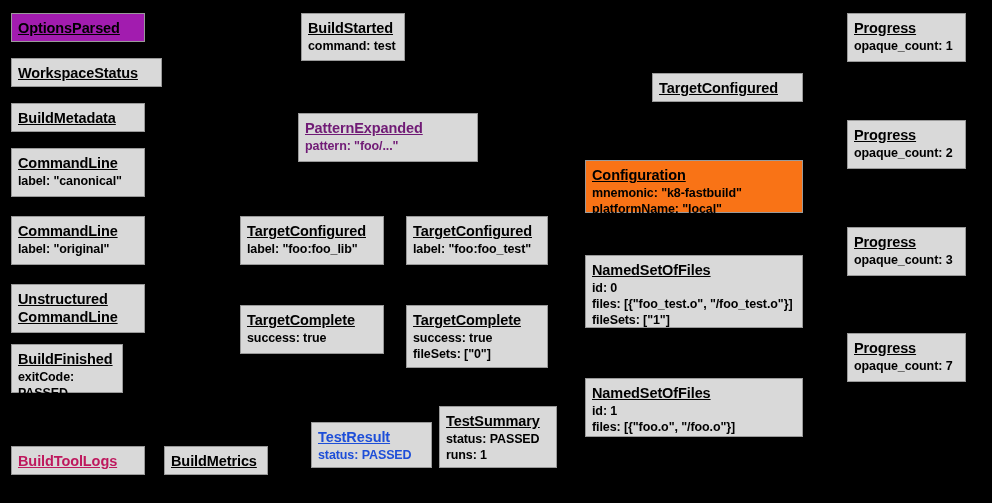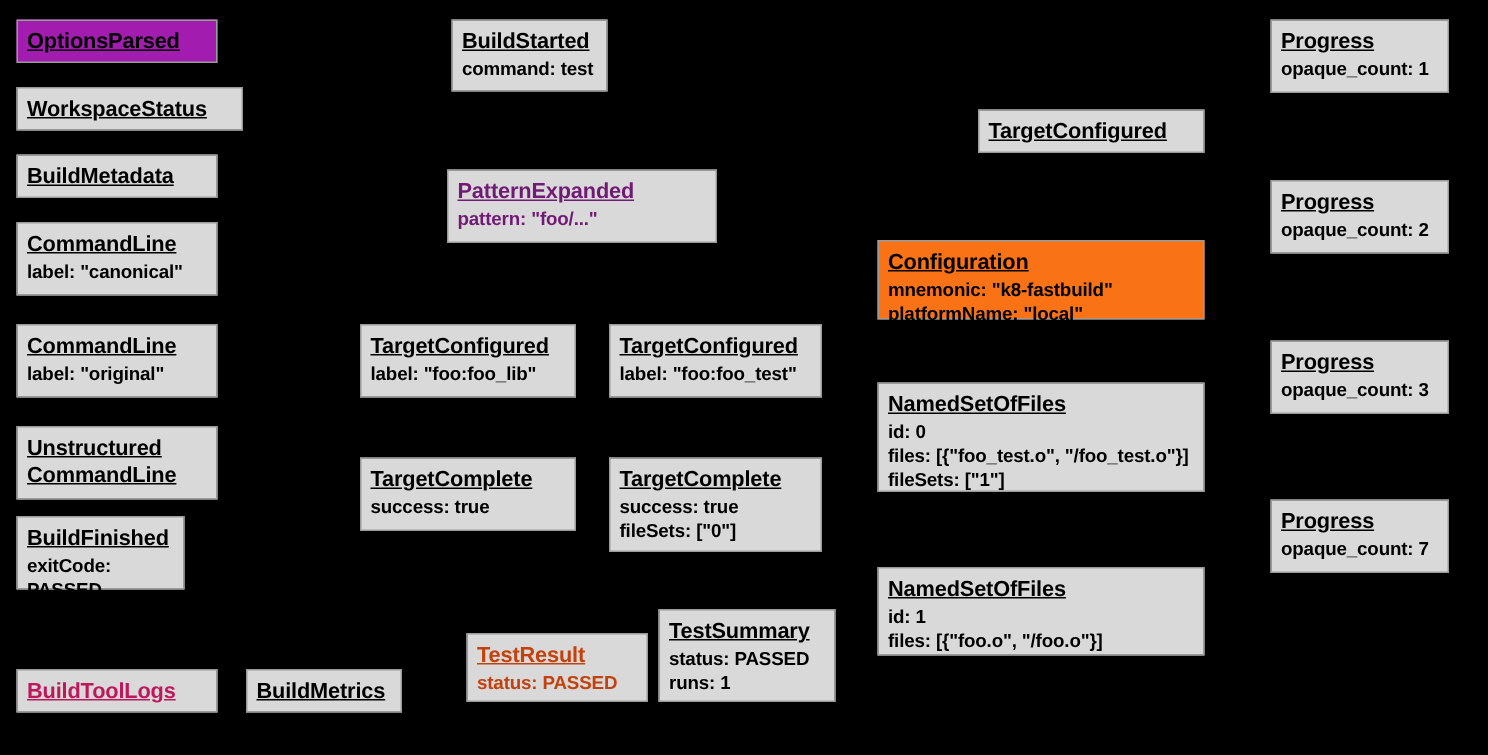--- a/index.html
+++ b/index.html
@@ -96,21 +96,21 @@
     </div>
     <div class="node" style="left: 240px; top: 305px; width: 144px; height: 49px; background: rgb(217, 217, 217); border-color: rgb(154, 154, 154); color: rgb(0, 0, 0);">
       <div class="node-title">TargetComplete</div>
       <div class="node-fields">success: true</div>
     </div>
     <div class="node" style="left: 406px; top: 305px; width: 142px; height: 63px; background: rgb(217, 217, 217); border-color: rgb(154, 154, 154); color: rgb(0, 0, 0);">
       <div class="node-title">TargetComplete</div>
       <div class="node-fields">success: true
 fileSets: ["0"]</div>
     </div>
-    <div class="node" style="left: 311px; top: 422px; width: 121px; height: 46px; background: rgb(217, 217, 217); border-color: rgb(154, 154, 154); color: #c2410c;">
+    <div class="node" style="left: 311px; top: 422px; width: 121px; height: 46px; background: rgb(217, 217, 217); border-color: rgb(154, 154, 154); color: #1d4ed8;">
       <div class="node-title">TestResult</div>
       <div class="node-fields">status: PASSED</div>
     </div>
     <div class="node" style="left: 439px; top: 406px; width: 118px; height: 62px; background: rgb(217, 217, 217); border-color: rgb(154, 154, 154); color: rgb(0, 0, 0);">
       <div class="node-title">TestSummary</div>
       <div class="node-fields">status: PASSED
 runs: 1</div>
     </div>
     <div class="node" style="left: 652px; top: 73px; width: 151px; height: 29px; background: rgb(217, 217, 217); border-color: rgb(154, 154, 154); color: rgb(0, 0, 0);">
       <div class="node-title">TargetConfigured</div>

